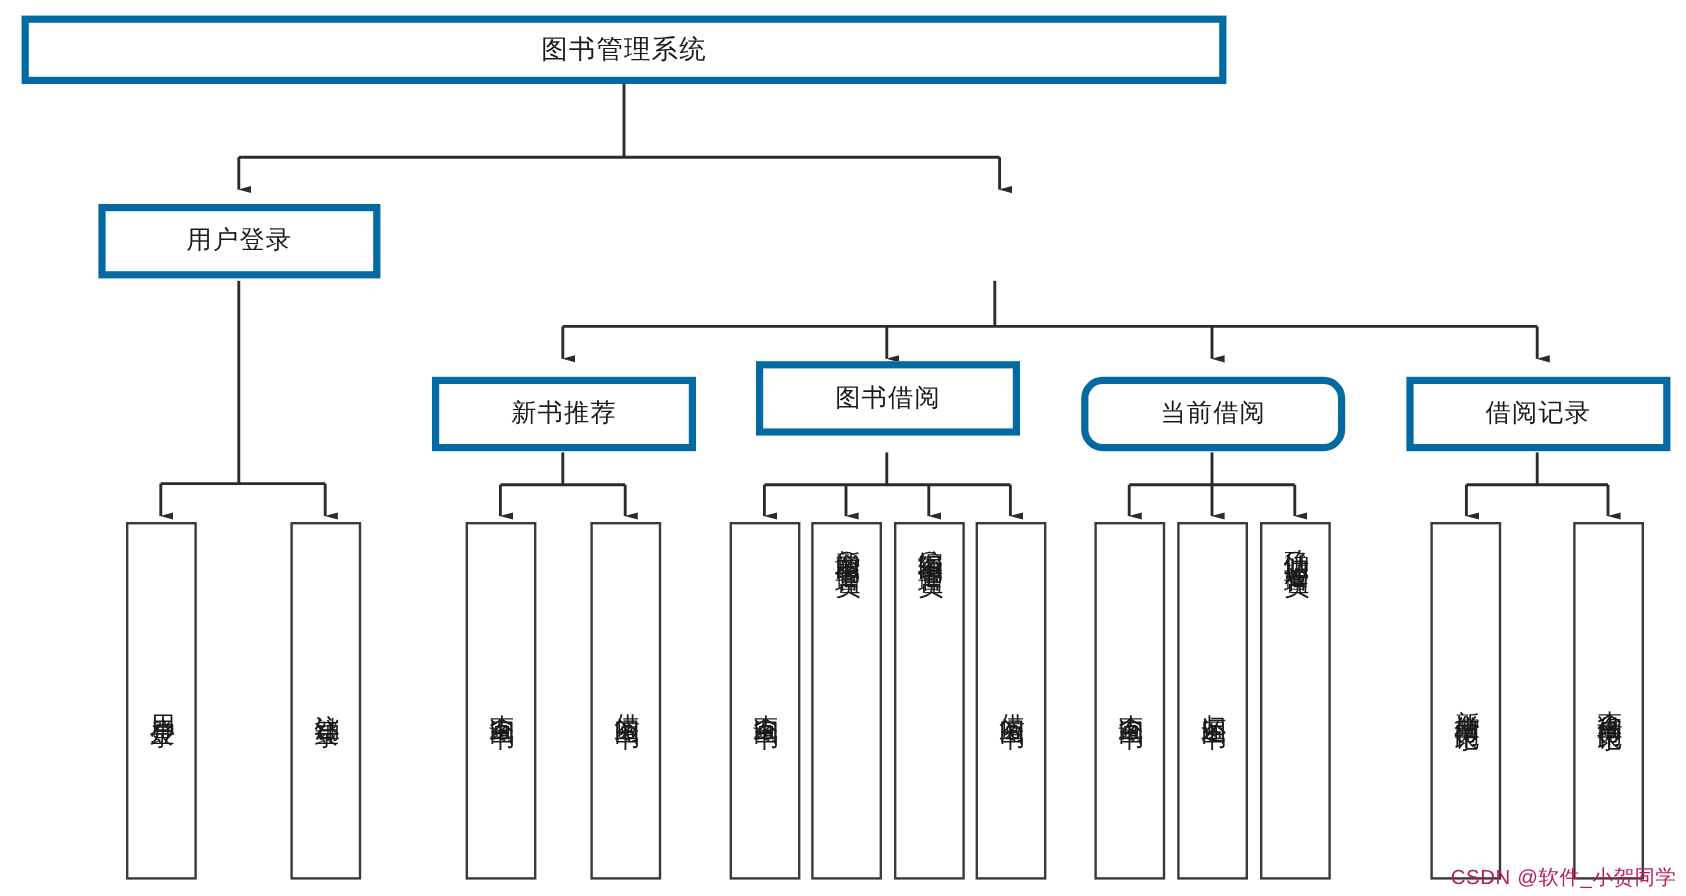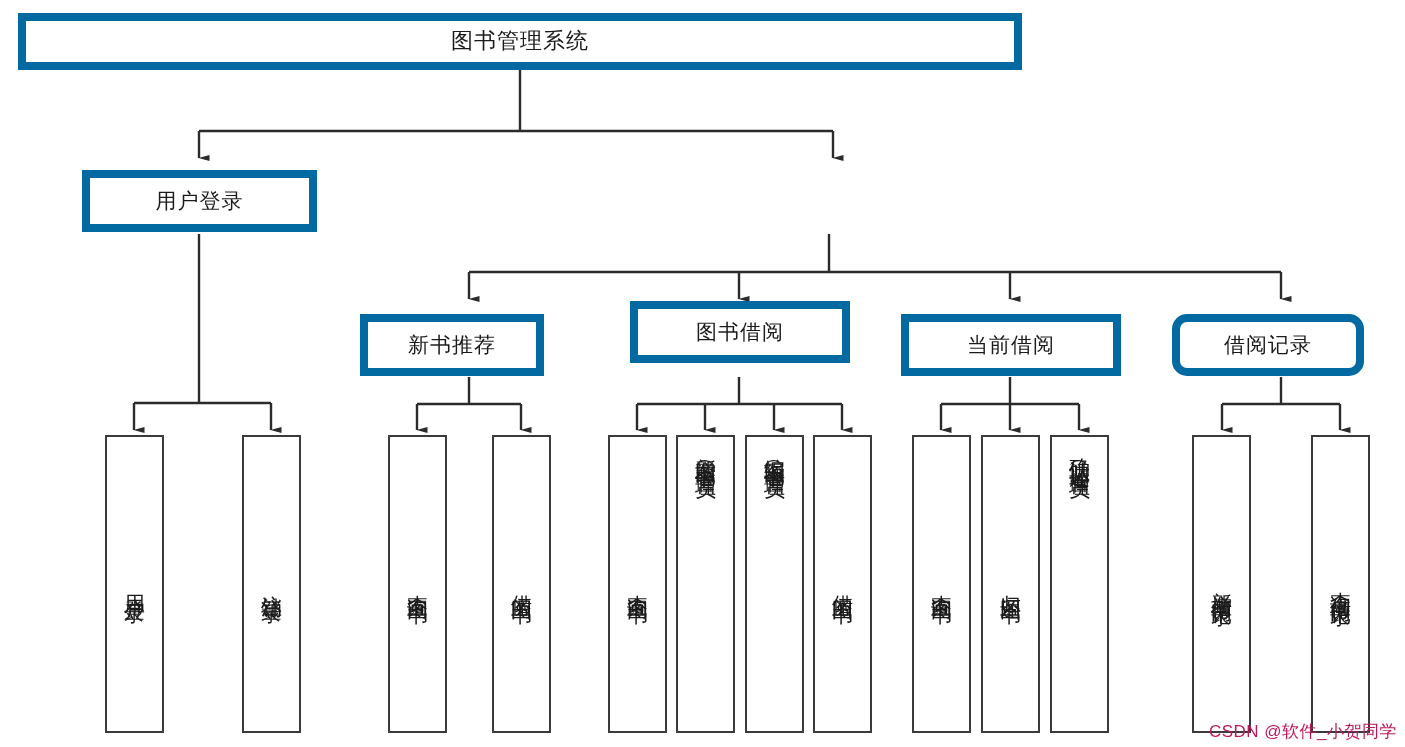--- a/index.html
+++ b/index.html
@@ -21,21 +21,21 @@
     position: absolute;
     left: 0;
     top: 0;
     width: 1405px;
     height: 747px;
     pointer-events: none;
   }
   .node {
     position: absolute;
     box-sizing: border-box;
-    border: 8px solid #0369a1;
+    border: 6px solid #0369a1;
     background: #ffffff;
     display: flex;
     align-items: center;
     justify-content: center;
     color: #1a1a1a;
   }
   .node.horiz {
     font-size: 21px;
     letter-spacing: 1px;
     line-height: 1.2;
@@ -135,30 +135,30 @@
   </svg>
 
   <div class="node horiz root" style="left:18px; top:13px; width:1004px; height:57px;">
     <span>图书管理系统</span>
   </div>
 
   <div class="node horiz" style="left:82px; top:170px; width:235px; height:62px;">
     <span>用户登录</span>
   </div>
 
-  <div class="node horiz" style="left:360px; top:314px; width:184px; height:62px;">
+  <div class="node horiz" style="left:360px; top:314px; width:220px; height:62px;">
     <span>新书推荐</span>
   </div>
   <div class="node horiz" style="left:630px; top:301px; width:220px; height:62px;">
     <span>图书借阅</span>
   </div>
-  <div class="node horiz" style="left:901px; top:314px; width:220px; height:62px;">
+  <div class="node horiz" style="left:901px; top:314px; width:220px; height:62px;border-radius:18px;">
     <span>当前借阅</span>
   </div>
-  <div class="node horiz" style="left:1172px; top:314px; width:192px; height:62px;border-radius:15px;">
+  <div class="node horiz" style="left:1172px; top:314px; width:220px; height:62px;">
     <span>借阅记录</span>
   </div>
 
   <div class="leaf center" style="left:105px; top:435px; width:59px; height:298px;">
     <span class="vtext">用户登录</span>
   </div>
   <div class="leaf center" style="left:242px; top:435px; width:59px; height:298px;">
     <span class="vtext">注销登录</span>
   </div>
 

